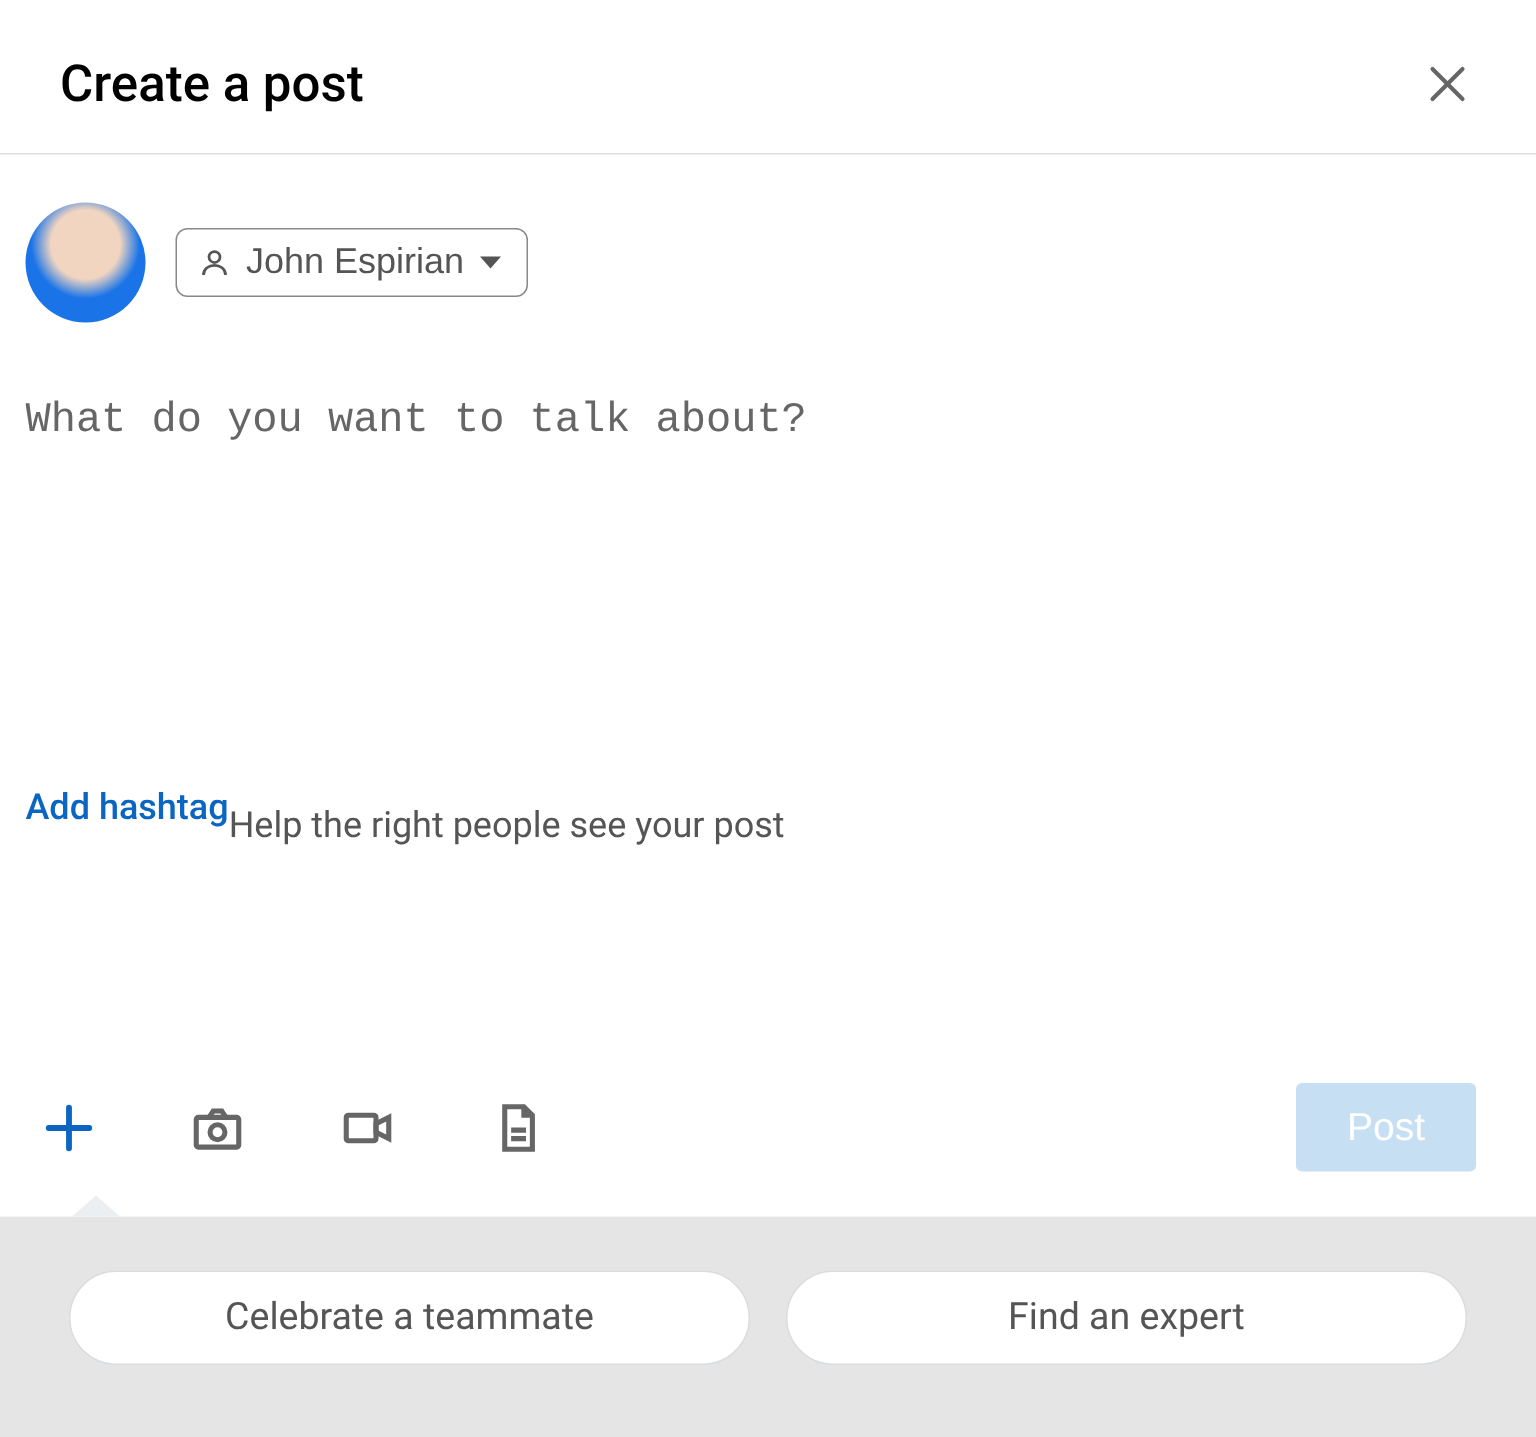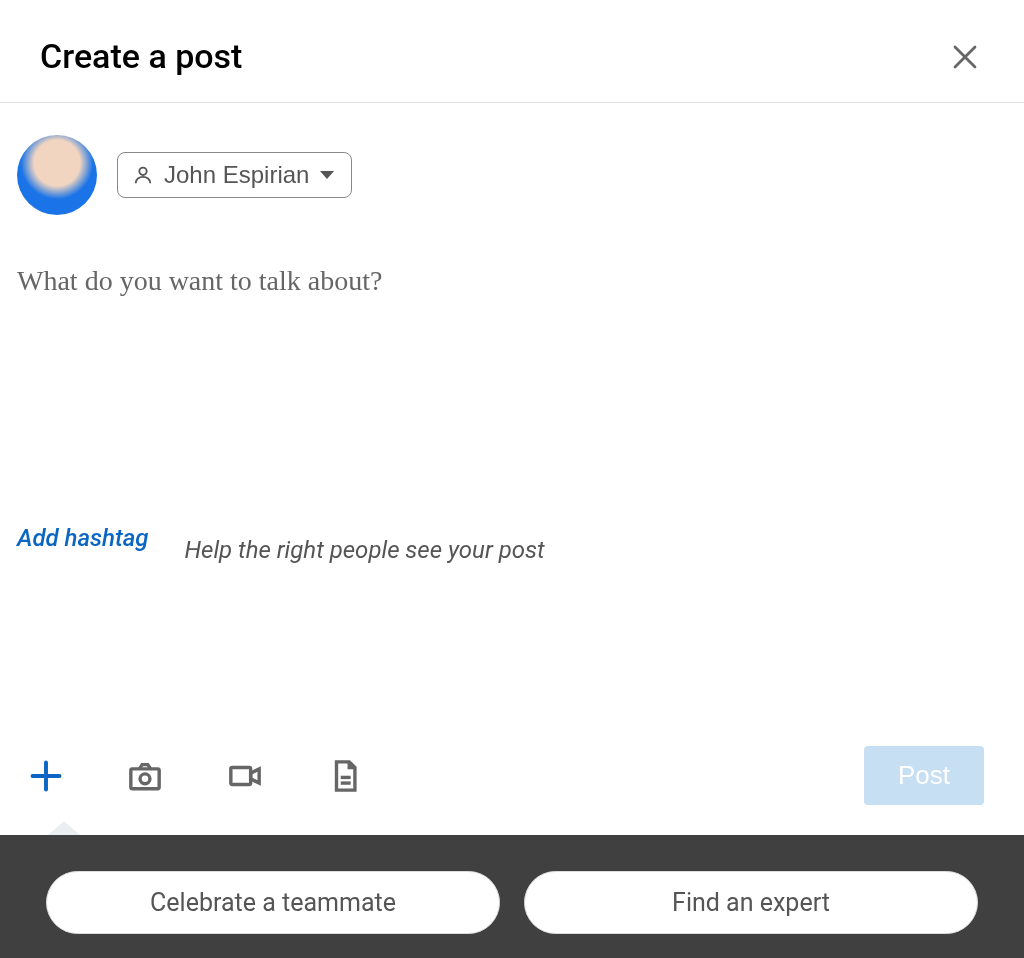--- a/index.html
+++ b/index.html
@@ -8,21 +8,21 @@
       background: #fff;
       width: 1024px;
       height: 958px;
       overflow: hidden;
       color: #000;
     }
     .modal { width: 100%; height: 100%; display: flex; flex-direction: column; }
     .header {
       display: flex;
       justify-content: space-between;
-      align-items: flex-end;
+      align-items: center;
       padding: 36px 40px 26px 40px;
       border-bottom: 1px solid #e0e0e0;
     }
     .header h1 {
       font-size: 34px;
       font-weight: 500;
       color: #000;
     }
     .close-btn {
       background: none; border: none; cursor: pointer;
@@ -57,28 +57,27 @@
     .pill-btn .caret svg { width: 16px; height: 12px; display: block; }
     .compose {
       margin-top: 50px;
       width: 100%;
       border: none;
       outline: none;
       resize: none;
       font-size: 28px;
       color: #333;
       min-height: 240px;
-      font-family: Liberation Serif, serif;
+      font-family: Liberation Mono, monospace;
     }
     .compose::placeholder { color: #666; }
     .hashtag-row {
-      display: flex; align-items: center; gap: 36px;
+      display: flex; align-items: center; 
       margin-top: 6px;
       font-size: 24px;
-      font-style: italic;
     }
     .add-hashtag { color: #0a66c2; font-weight: 500; cursor: pointer; }
     .hashtag-hint { color: #555; margin-top: 25px; }
     .action-row {
       display: flex; align-items: center; justify-content: space-between;
       padding: 34px 40px 30px 28px;
     }
     .tool-icons { display: flex; align-items: center; gap: 62px; }
     .tool-btn { background: none; border: none; cursor: pointer; padding: 0; color: #666; }
     .tool-btn.plus { color: #0a66c2; }
@@ -89,22 +88,22 @@
       background: #c6dff3;
       color: #fff;
       font-size: 26px;
       font-weight: 500;
       padding: 14px 34px;
       border-radius: 4px;
       cursor: pointer;
     }
     .suggestions {
       position: relative;
-      background: #404040;
-      padding: 36px 46px 24px 46px;
+      background: #e5e5e5;
+      padding: 36px 46px 48px 46px;
       display: grid;
       grid-template-columns: 1fr 1fr;
       gap: 22px 24px;
     }
     .suggestions::before {
       content: "";
       position: absolute;
       top: -14px;
       left: 48px;
       width: 0; height: 0;

